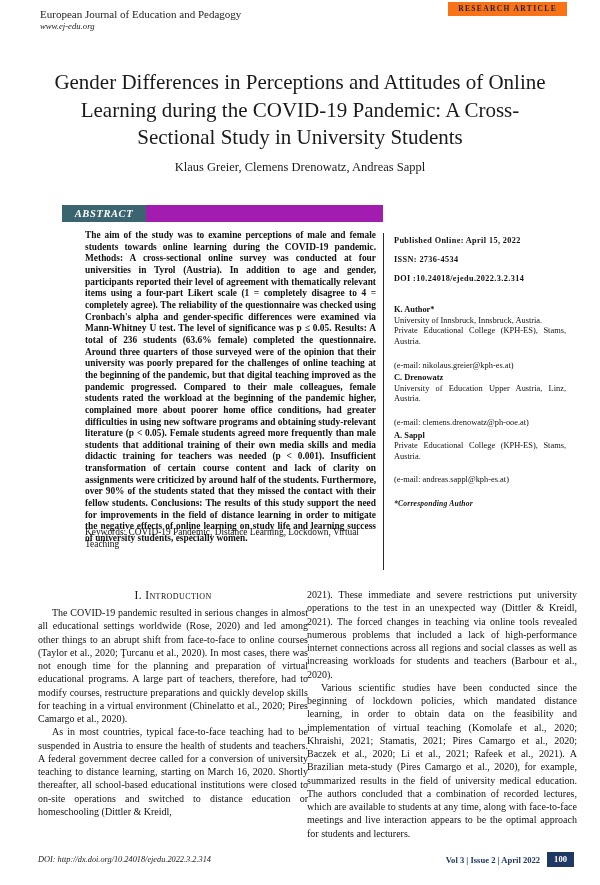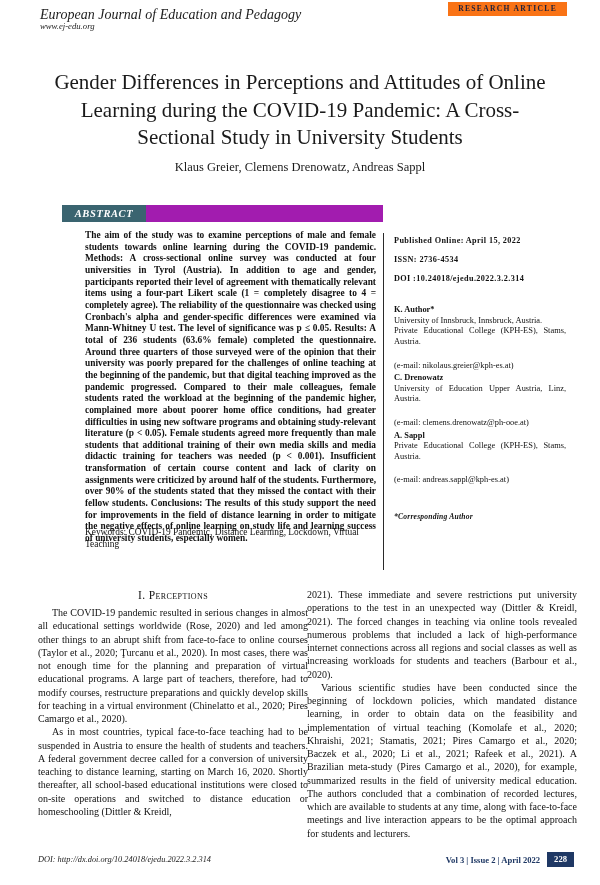--- a/index.html
+++ b/index.html
@@ -8,21 +8,21 @@
     background: #ffffff;
     font-family: "Liberation Serif", serif;
     color: #111111;
     position: relative;
     overflow: hidden;
   }
 
   
   .journal-name {
     position: absolute; left: 40px; top: 9px;
-    font-style: italic; font-size: 14px; line-height: 11px;
+    font-size: 11px; line-height: 11px;
     color: #222;
     text-align: right;
   }
   .journal-url {
     position: absolute; left: 40px; top: 21px;
     font-style: italic; font-size: 8.7px; color: #222;
   }
   .type-badge {
     position: absolute; right: 33px; top: 2px;
     background: #f97316; color: #22223a;
@@ -76,21 +76,21 @@
   }
   .meta-line {
     font-weight: bold; letter-spacing: 0.4px; font-size: 8.2px;
     margin-bottom: 8.5px;
   }
   .meta-gap { height: 12px; }
   .author-name { font-weight: bold; }
   .affil { text-align: justify; }
   .email { margin-top: 13px; margin-bottom: 2px; font-family: Liberation Serif, serif; }
   .corresponding {
-    margin-top: 26px; font-weight: bold; font-style: italic; font-size: 7.6px;
+    margin-top: 13px; font-weight: bold; font-style: italic; font-size: 7.6px;
     letter-spacing: 0.2px;
   }
 
   
   .col-left  { position: absolute; left: 38px;  top: 589px; width: 270px; }
   .col-right { position: absolute; left: 307px; top: 588px; width: 270px; }
   .section-heading {
     text-align: center; font-variant: small-caps; font-size: 11.5px;
     letter-spacing: 0.4px; margin: 0 0 5px 0; color: #111;
   }
@@ -158,27 +158,27 @@
   <div>
     <div class="author-name">A. Sappl</div>
     <div class="affil">Private Educational College (KPH-ES), Stams, Austria.</div>
     <div class="email">(e-mail: andreas.sappl@kph-es.at)</div>
   </div>
 
   <div class="corresponding">*Corresponding Author</div>
 </div>
 
 <div class="col-left">
-  <div class="section-heading">I. Perceptions</div>
+  <div class="section-heading">I. Introduction</div>
   <p class="body-para">The COVID-19 pandemic resulted in serious changes in almost all educational settings worldwide (Rose, 2020) and led among other things to an abrupt shift from face-to-face to online courses (Taylor et al., 2020; Ţurcanu et al., 2020). In most cases, there was not enough time for the planning and preparation of virtual educational programs. A large part of teachers, therefore, had to modify courses, restructure preparations and quickly develop skills for teaching in a virtual environment (Chinelatto et al., 2020; Pires Camargo et al., 2020).</p>
   <p class="body-para">As in most countries, typical face-to-face teaching had to be suspended in Austria to ensure the health of students and teachers. A federal government decree called for a conversion of university teaching to distance learning, starting on March 16, 2020. Shortly thereafter, all school-based educational institutions were closed to on-site operations and switched to distance education or homeschooling (Dittler &amp; Kreidl,</p>
 </div>
 
 <div class="col-right">
   <p class="body-para no-indent">2021). These immediate and severe restrictions put university operations to the test in an unexpected way (Dittler &amp; Kreidl, 2021). The forced changes in teaching via online tools revealed numerous problems that included a lack of high-performance internet connections across all regions and social classes as well as increasing workloads for students and teachers (Barbour et al., 2020).</p>
   <p class="body-para">Various scientific studies have been conducted since the beginning of lockdown policies, which mandated distance learning, in order to obtain data on the feasibility and implementation of virtual teaching (Komolafe et al., 2020; Khraishi, 2021; Stamatis, 2021; Pires Camargo et al., 2020; Baczek et al., 2020; Li et al., 2021; Rafeek et al., 2021). A Brazilian meta-study (Pires Camargo et al., 2020), for example, summarized results in the field of university medical education. The authors concluded that a combination of recorded lectures, which are available to students at any time, along with face-to-face meetings and live interaction appears to be the optimal approach for students and lecturers.</p>
 </div>
 
 <div class="footer-doi">DOI: http://dx.doi.org/10.24018/ejedu.2022.3.2.314</div>
 <div class="footer-right">
   <span class="footer-issue">Vol 3 | Issue 2 | April 2022</span>
-  <span class="footer-page">228</span>
+  <span class="footer-page">100</span>
 </div>
 
 </body></html>

